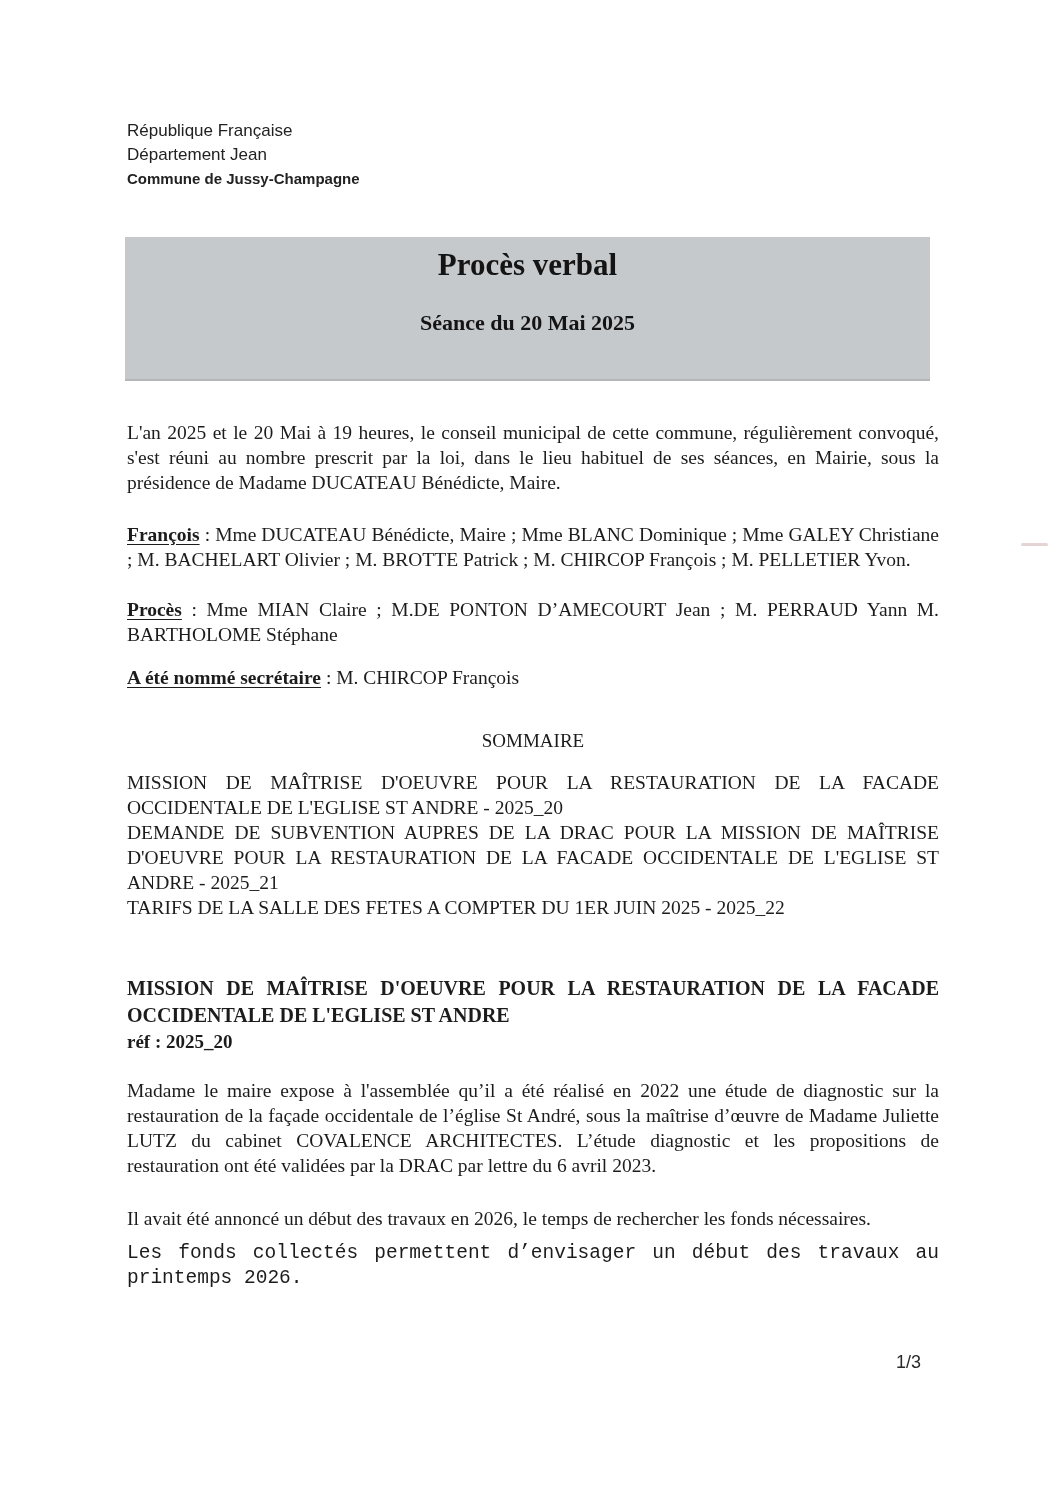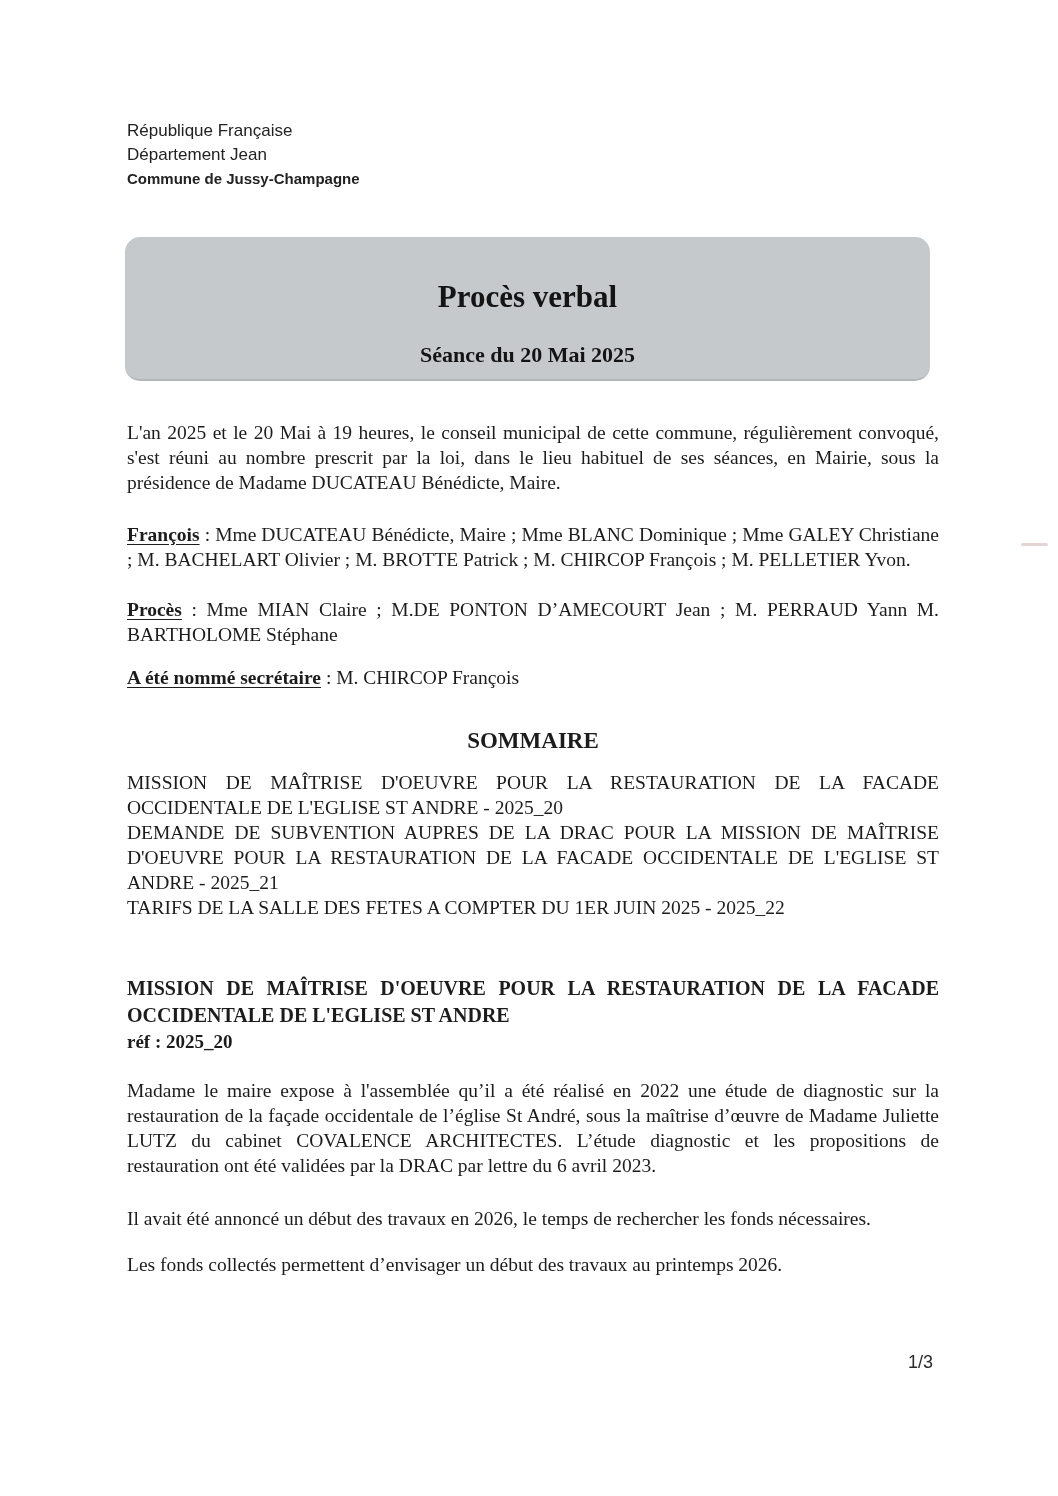--- a/index.html
+++ b/index.html
@@ -1,15 +1,15 @@
 <!DOCTYPE html>
 <html lang="fr"><head>
 <meta charset="utf-8">
 <style>
-  * { margin: 0; padding: 0; box-sizing: border-box; border-radius: 15px; }
+  * { margin: 0; padding: 0; box-sizing: border-box; }
   html, body { background: #ffffff; }
   body { width: 1058px; }
 
   .page {
     position: relative;
     width: 1058px;
     height: 1496px;
     background: #ffffff;
     overflow: hidden;
     font-family: "Liberation Serif", "DejaVu Serif", serif;
@@ -37,21 +37,21 @@
 
   
   .banner {
     margin-top: 46px;
     margin-left: -2px;
     width: 805px;
     height: 144px;
     background: #c6c9cc;
     border-bottom: 2px solid #b4b7ba;
     text-align: center;
-    padding-top: 42px;
+    padding-top: 10px;
   }
   .banner .banner-title {
     font-size: 31px;
     font-weight: bold;
     line-height: 36px;
     color: #141414;
   }
   .banner .banner-subtitle {
     margin-top: 22px;
     font-size: 22px;
@@ -74,22 +74,22 @@
   .lead {
     font-weight: bold;
     text-decoration: underline;
     text-underline-offset: 3px;
   }
 
   
   .sommaire-title {
     margin-top: 38px;
     text-align: center;
-    font-weight: bold;
-    font-size: 23px;
+    font-weight: normal;
+    font-size: 19px;
     line-height: 26px;
   }
   .sommaire-list { margin-top: 16px; }
   .sommaire-item {
     font-size: 19.5px;
     line-height: 25px;
     text-align: justify;
   }
 
   
@@ -100,27 +100,27 @@
     line-height: 27px;
     text-align: justify;
   }
   .section-ref {
     font-weight: bold;
     font-size: 19px;
     line-height: 25px;
   }
   .p-body1 { margin-top: 24px; }
   .p-body2 { margin-top: 28px; }
-  .p-body3 { margin-top: 21px; }
+  .p-body3 { margin-top: 10px; font-family: Liberation Mono, monospace; }
 
   
   .page-number {
     position: absolute;
     top: 1352px;
-    right: 125px;
+    right: 137px;
     font-family: "Liberation Sans", "DejaVu Sans", sans-serif;
     font-size: 18px;
     color: #2a2a2a;
   }
 
   
   .scan-artifact {
     position: absolute;
     top: 543px;
     left: 1021px;

